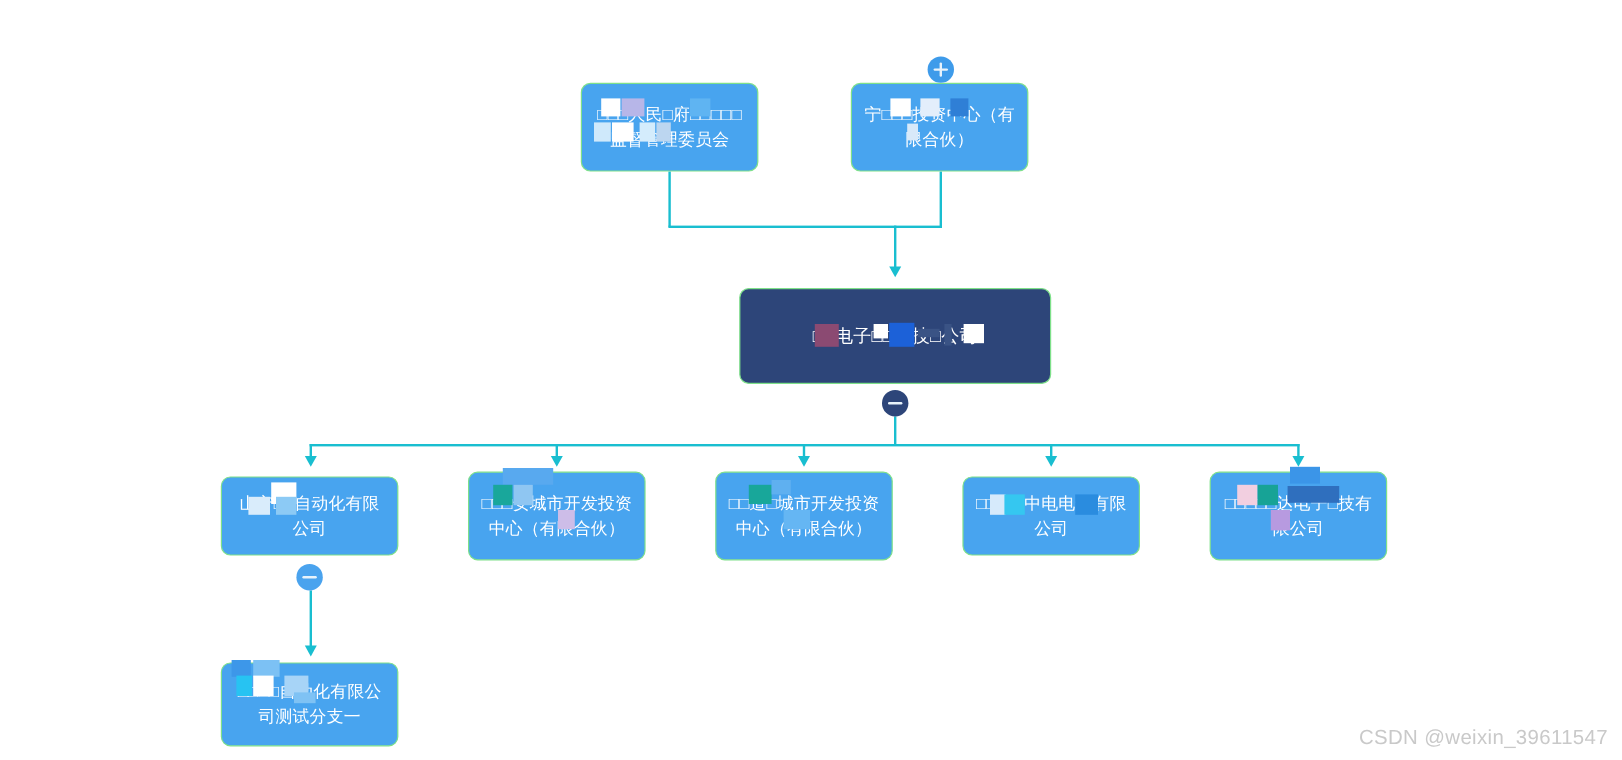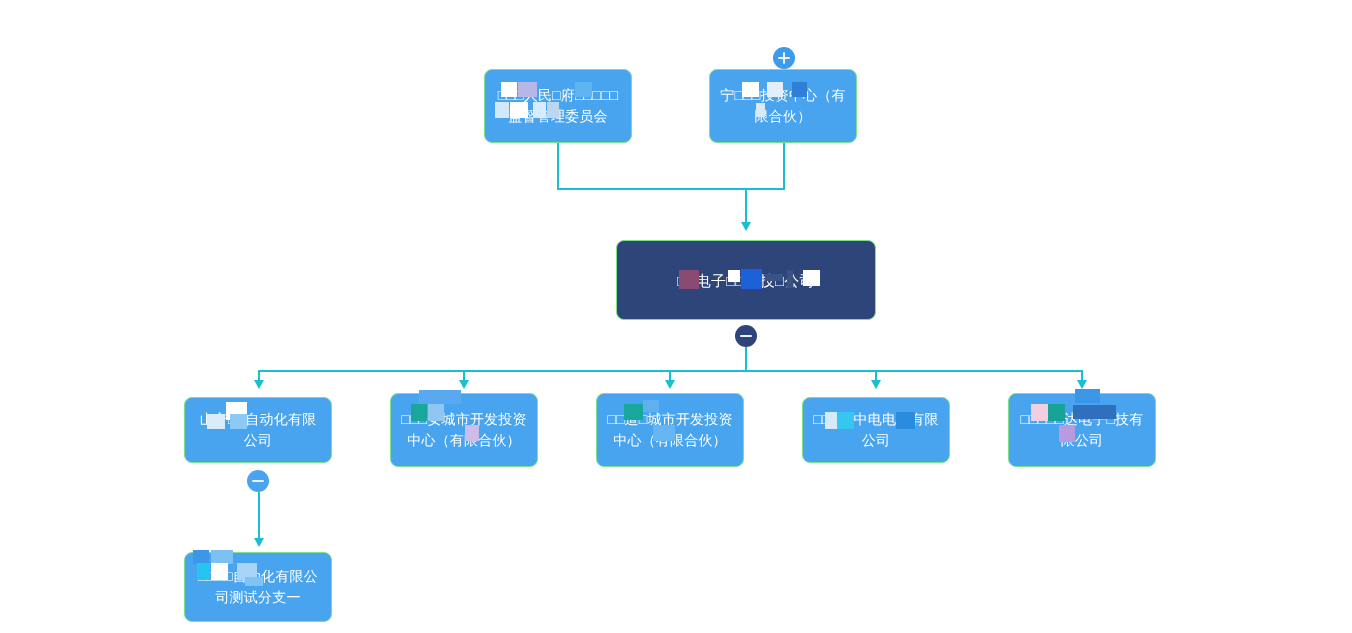--- a/index.html
+++ b/index.html
@@ -215,14 +215,15 @@
   <div class="node blue" style="left:184px; top:552px; width:148px; height:70px;">
     <span class="node-label">□□□□自动化有限公司测试分支一</span>
     <span class="redact" style="left:8px;  top:-3px; width:16px; height:14px; background:#3d97e9;"></span>
     <span class="redact" style="left:26px; top:-3px; width:22px; height:14px; background:#7cc1f4;"></span>
     <span class="redact" style="left:12px; top:10px; width:13px; height:17px; background:#27c3f2;"></span>
     <span class="redact" style="left:26px; top:10px; width:17px; height:17px; background:#ffffff;"></span>
     <span class="redact" style="left:52px; top:10px; width:20px; height:17px; background:#a7d4f7;"></span>
     <span class="redact" style="left:60px; top:24px; width:18px; height:9px;  background:#7fc2f4;"></span>
   </div>
 
+  <div id="watermark">CSDN @weixin_39611547</div>
 
 </div>
 
 </body></html>

